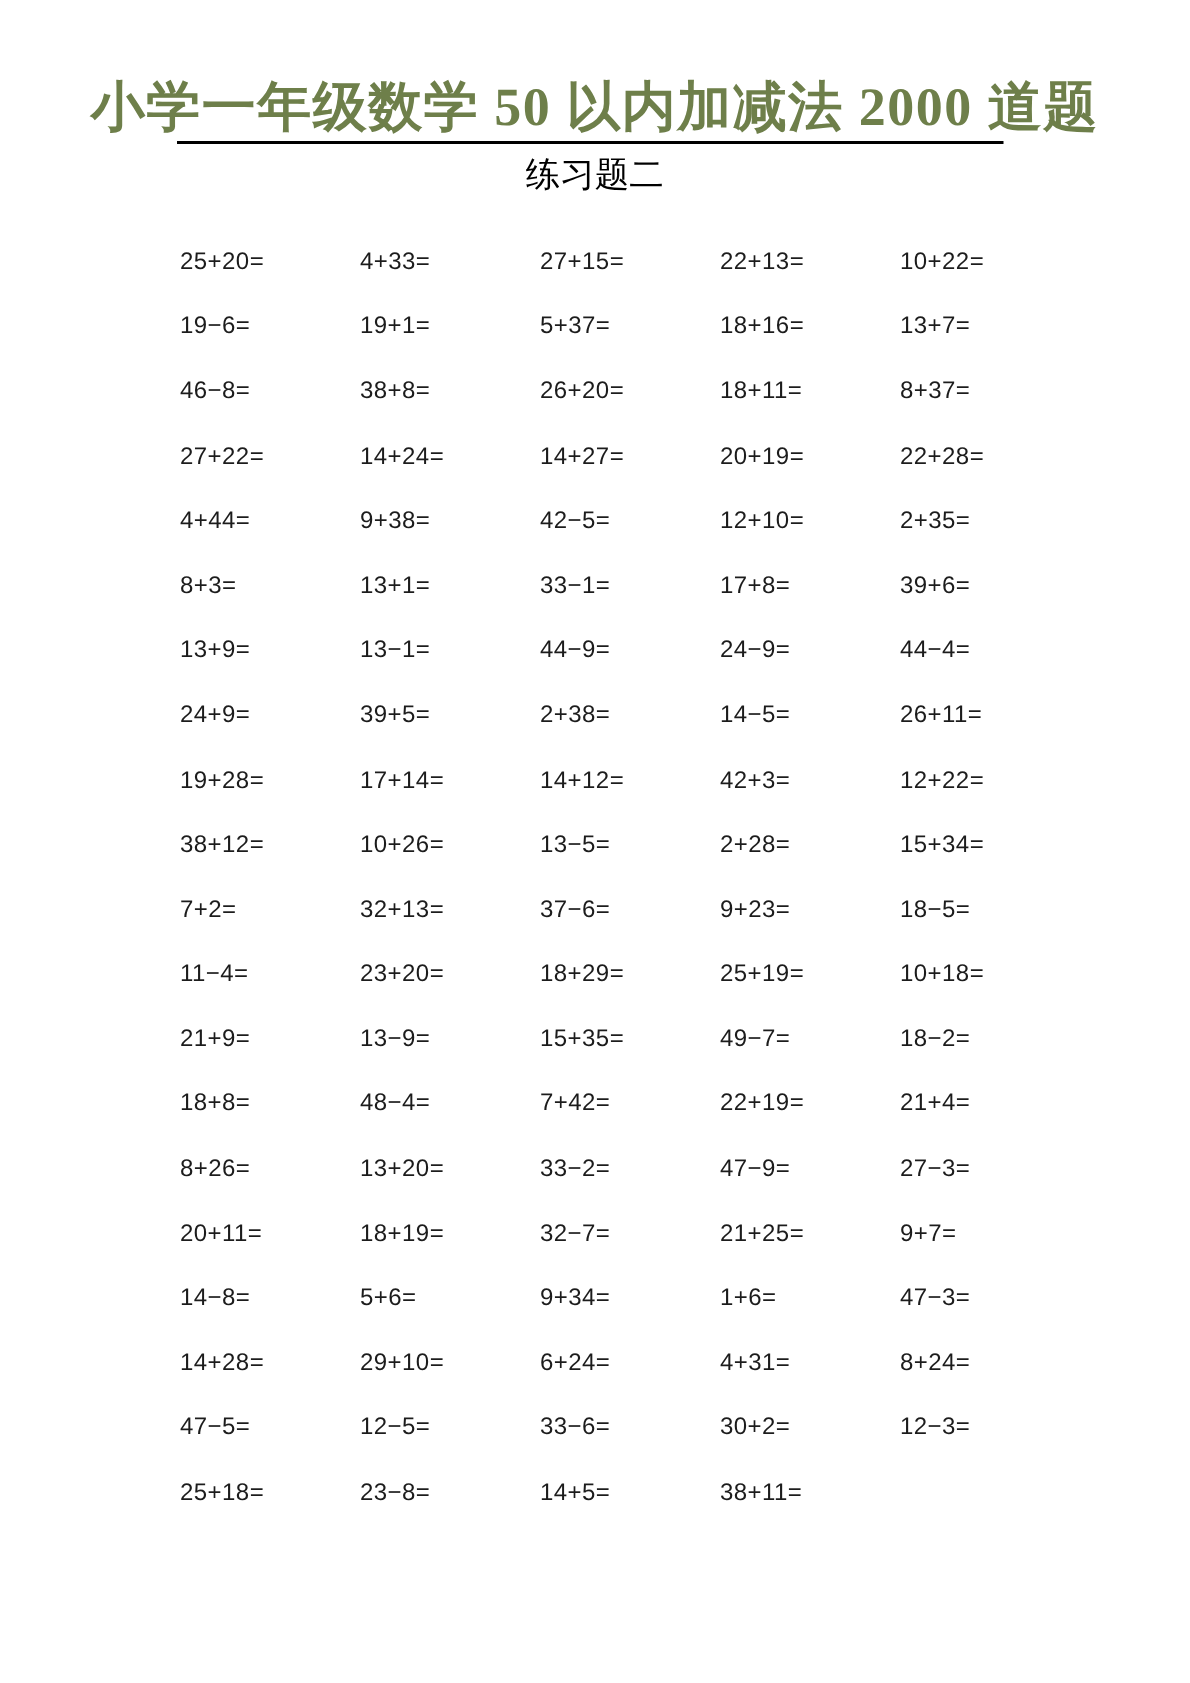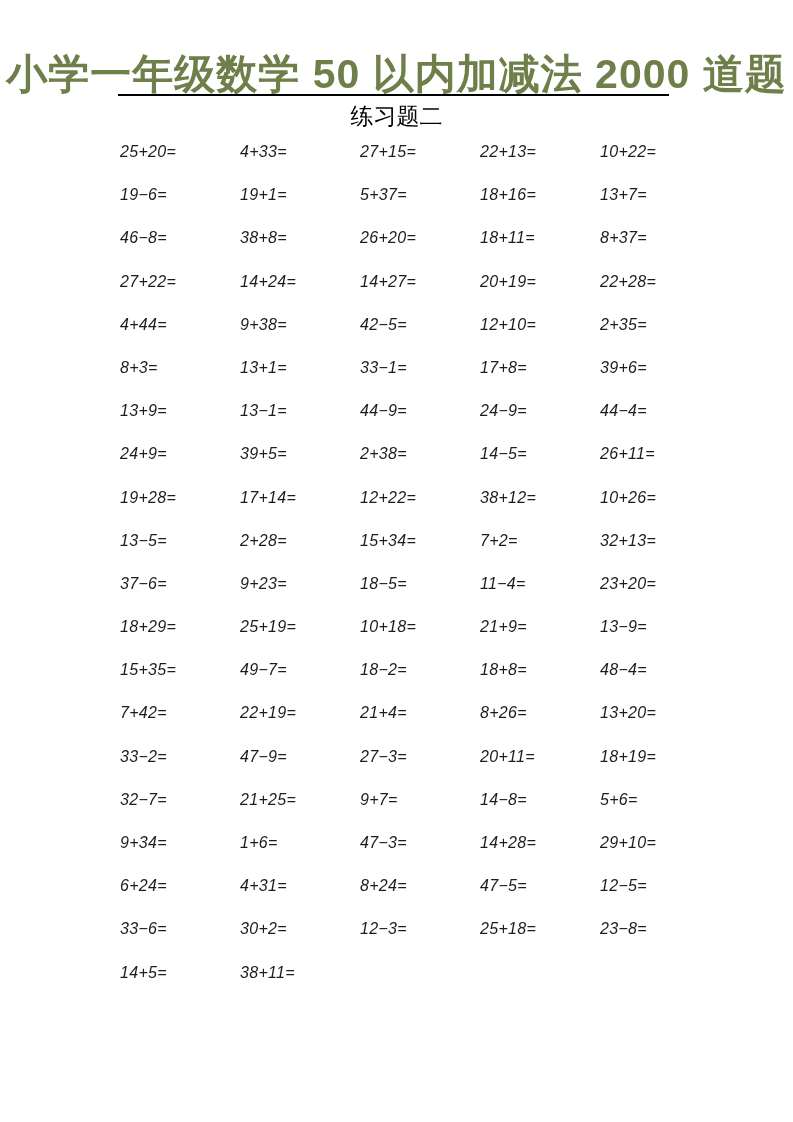--- a/index.html
+++ b/index.html
@@ -15,23 +15,23 @@
     font-family: "Liberation Sans", sans-serif;
     overflow: hidden;
   }
   .title {
     position: absolute;
     top: 47px;
     left: 0;
     width: 100%;
     margin: 0;
     text-align: center;
-    font-family: Liberation Sans, sans-serif;
+    font-family: Liberation Serif, serif;
     font-weight: bold;
-    font-size: 41px;
+    font-size: 36px;
     letter-spacing: 1px;
     white-space: nowrap;
   }
   .title-underline {
     position: absolute;
     top: 94px;
     left: 118px;
     width: 551px;
     height: 2px;
     background: #000000;
@@ -41,25 +41,24 @@
     top: 101px;
     left: 0;
     width: 100%;
     text-align: center;
     font-size: 23px;
     color: #000000;
   }
   .problems-grid {
     position: absolute;
     left: 120px;
-    top: 143px;
+    top: 166px;
     display: grid;
     grid-template-columns: repeat(5, 120px);
     grid-auto-rows: 43.2px;
-    font-style: italic;
   }
   .problem {
     font-size: 16px;
     letter-spacing: 0.3px;
     color: #1c1c1c;
     white-space: nowrap;
   }
 </style>
 </head>
 <body>
@@ -104,20 +103,22 @@
       <div class="problem">44−9=</div>
       <div class="problem">24−9=</div>
       <div class="problem">44−4=</div>
       <div class="problem">24+9=</div>
       <div class="problem">39+5=</div>
       <div class="problem">2+38=</div>
       <div class="problem">14−5=</div>
       <div class="problem">26+11=</div>
       <div class="problem">19+28=</div>
       <div class="problem">17+14=</div>
+      <div class="problem">14+12=</div>
+      <div class="problem">42+3=</div>
       <div class="problem">12+22=</div>
       <div class="problem">38+12=</div>
       <div class="problem">10+26=</div>
       <div class="problem">13−5=</div>
       <div class="problem">2+28=</div>
       <div class="problem">15+34=</div>
       <div class="problem">7+2=</div>
       <div class="problem">32+13=</div>
       <div class="problem">37−6=</div>
       <div class="problem">9+23=</div>

